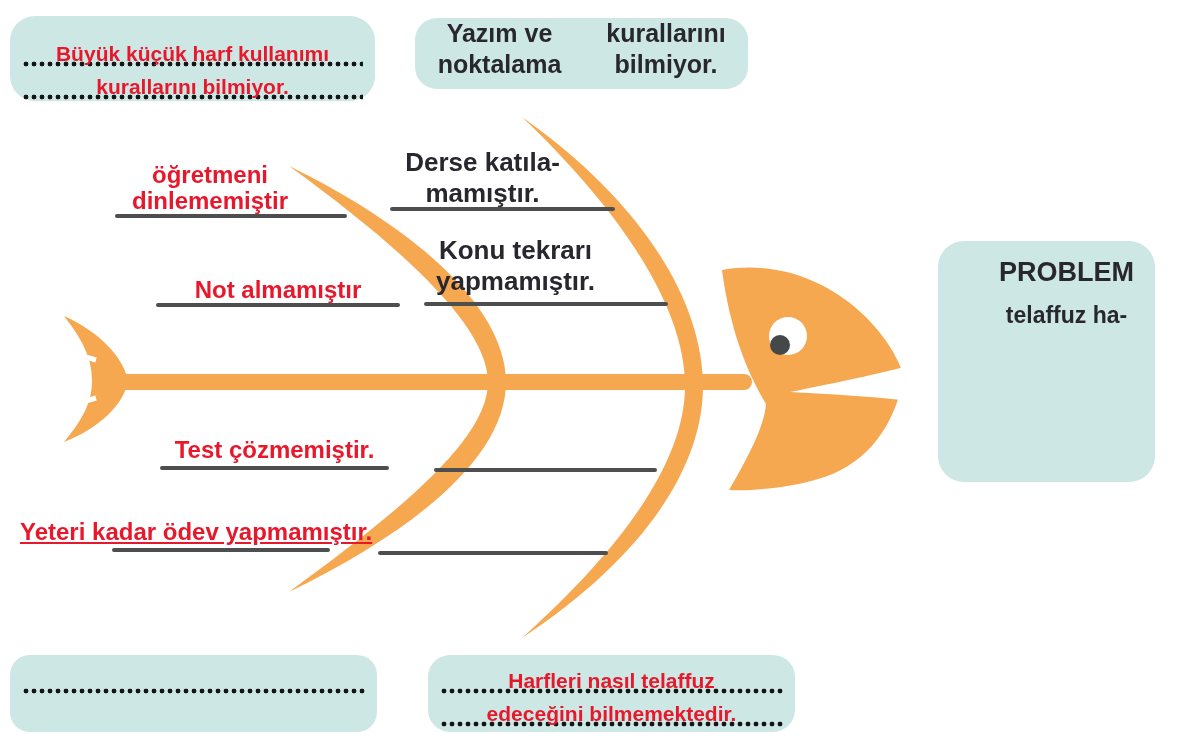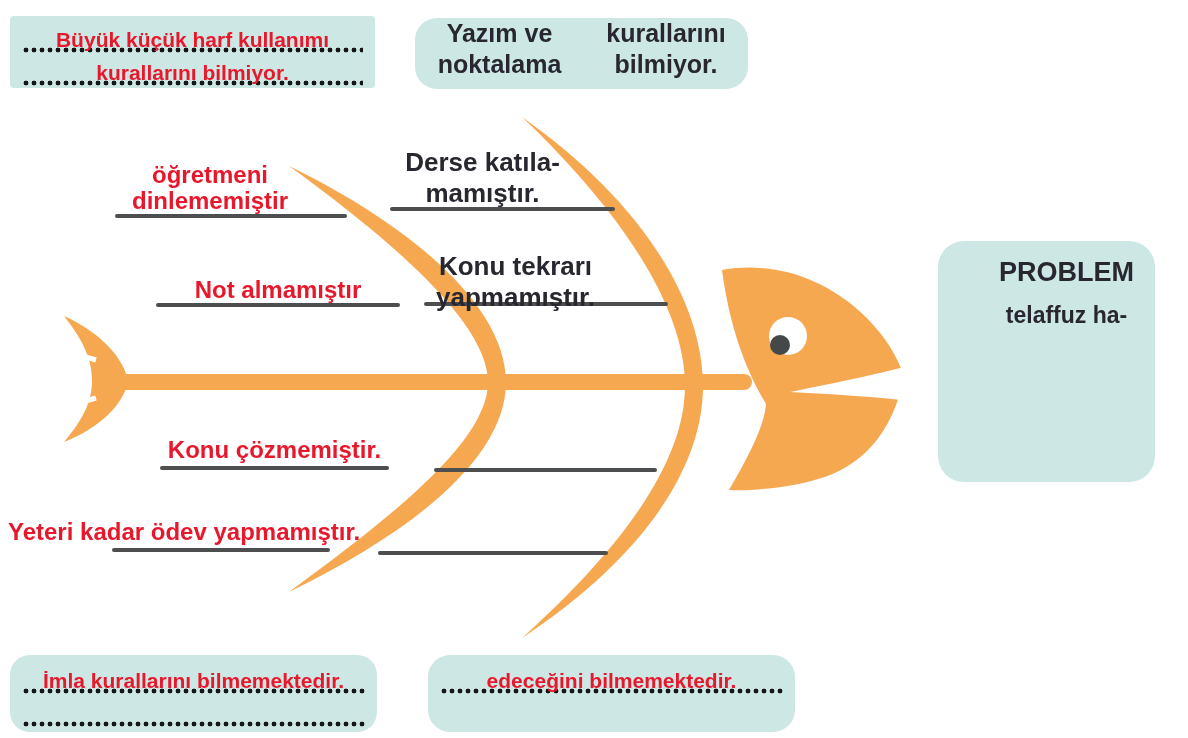--- a/index.html
+++ b/index.html
@@ -2,21 +2,21 @@
 <html><head>
 <meta charset="utf-8">
 <style>
   html,body{margin:0;padding:0;background:#fff;}
   .stage{position:relative;width:1188px;height:738px;background:#ffffff;overflow:hidden;
          font-family:"Liberation Sans", sans-serif;}
   svg.fish{position:absolute;left:0;top:0;width:1188px;height:738px;}
 
   
   .box{position:absolute;background:#cde7e4;box-sizing:border-box;}
-  .box.tl{left:10px;top:16px;width:365px;height:72px;border-radius:4px;padding-top:6px;}
+  .box.tl{left:10px;top:16px;width:365px;height:85px;border-radius:25px;padding-top:20px;}
   .box.tc{left:415px;top:18px;width:333px;height:71px;border-radius:22px;
           display:flex;flex-direction:row;justify-content:center;}
   .box.bl{left:10px;top:655px;width:367px;height:77px;border-radius:20px;padding-top:8px;}
   .box.bc{left:428px;top:655px;width:367px;height:77px;border-radius:22px;padding-top:8px;}
   .box.problem{left:938px;top:241px;width:217px;height:241px;border-radius:26px;
                text-align:center;padding-top:16px;padding-left:40px;}
 
   .fill-line{position:relative;height:33px;margin:0 10px;}
   .fill-line .dots{position:absolute;left:2px;right:2px;bottom:2px;height:6px;
       background-image:radial-gradient(circle, #161616 2.1px, transparent 2.7px);
@@ -30,23 +30,23 @@
   .problem-line{font-weight:600;font-size:23px;line-height:31px;color:#28272f;}
 
   
   .lbl{position:absolute;text-align:center;white-space:nowrap;}
   .lbl.red{color:#e8182c;font-weight:700;font-size:24px;line-height:26px;}
   .lbl.dark{color:#28272f;font-weight:700;font-size:26px;line-height:31px;}
   .lbl span{display:block;}
   #lbl-teacher{left:105px;top:162px;width:210px;}
   #lbl-notes{left:156px;top:277px;width:244px;}
   #lbl-lesson{left:380px;top:147px;width:205px;}
-  #lbl-review{left:413px;top:251px;width:205px;}
+  #lbl-review{left:413px;top:235px;width:205px;}
   #lbl-test{left:160px;top:437px;width:229px;}
-  #lbl-homework{left:8px;top:519px;width:320px;}
+  #lbl-homework{left:20px;top:519px;width:320px;text-decoration:underline;}
 
   
   .uline{position:absolute;height:4px;background:#4d4e50;border-radius:2px;}
   #u1{left:115px;top:214px;width:232px;}
   #u2{left:156px;top:303px;width:244px;}
   #u3{left:390px;top:207px;width:225px;}
   #u4{left:424px;top:302px;width:244px;}
   #u5{left:160px;top:466px;width:229px;}
   #u6{left:434px;top:468px;width:223px;}
   #u7{left:112px;top:548px;width:218px;}
@@ -87,51 +87,51 @@
   </div>
   <div class="lbl red" id="lbl-notes">Not almamıştır</div>
   <div class="lbl dark" id="lbl-lesson">
     <span>Derse katıla-</span>
     <span>mamıştır.</span>
   </div>
   <div class="lbl dark" id="lbl-review">
     <span>Konu tekrarı</span>
     <span>yapmamıştır.</span>
   </div>
-  <div class="lbl red" id="lbl-test">Konu çözmemiştir.</div>
+  <div class="lbl red" id="lbl-test">Test çözmemiştir.</div>
   <div class="lbl red" id="lbl-homework">Yeteri kadar ödev yapmamıştır.</div>
 
   <div class="box tl">
     <div class="fill-line">
       <span class="txt">Büyük küçük harf kullanımı</span>
       <div class="dots"></div>
     </div>
     <div class="fill-line">
       <span class="txt">kurallarını bilmiyor.</span>
       <div class="dots"></div>
     </div>
   </div>
 
   <div class="box tc">
     <div class="tc-line">Yazım ve noktalama</div>
     <div class="tc-line">kurallarını bilmiyor.</div>
   </div>
 
   <div class="box bl">
     <div class="fill-line">
-      <span class="txt">İmla kurallarını bilmemektedir.</span>
-      <div class="dots"></div>
-    </div>
-    <div class="fill-line">
       <span class="txt"></span>
       <div class="dots"></div>
     </div>
   </div>
 
   <div class="box bc">
+    <div class="fill-line">
+      <span class="txt">Harfleri nasıl telaffuz</span>
+      <div class="dots"></div>
+    </div>
     <div class="fill-line">
       <span class="txt">edeceğini bilmemektedir.</span>
       <div class="dots"></div>
     </div>
   </div>
 
   <div class="box problem">
     <div class="problem-title">PROBLEM</div>
     <div class="problem-line">telaffuz ha-</div>
   </div>

